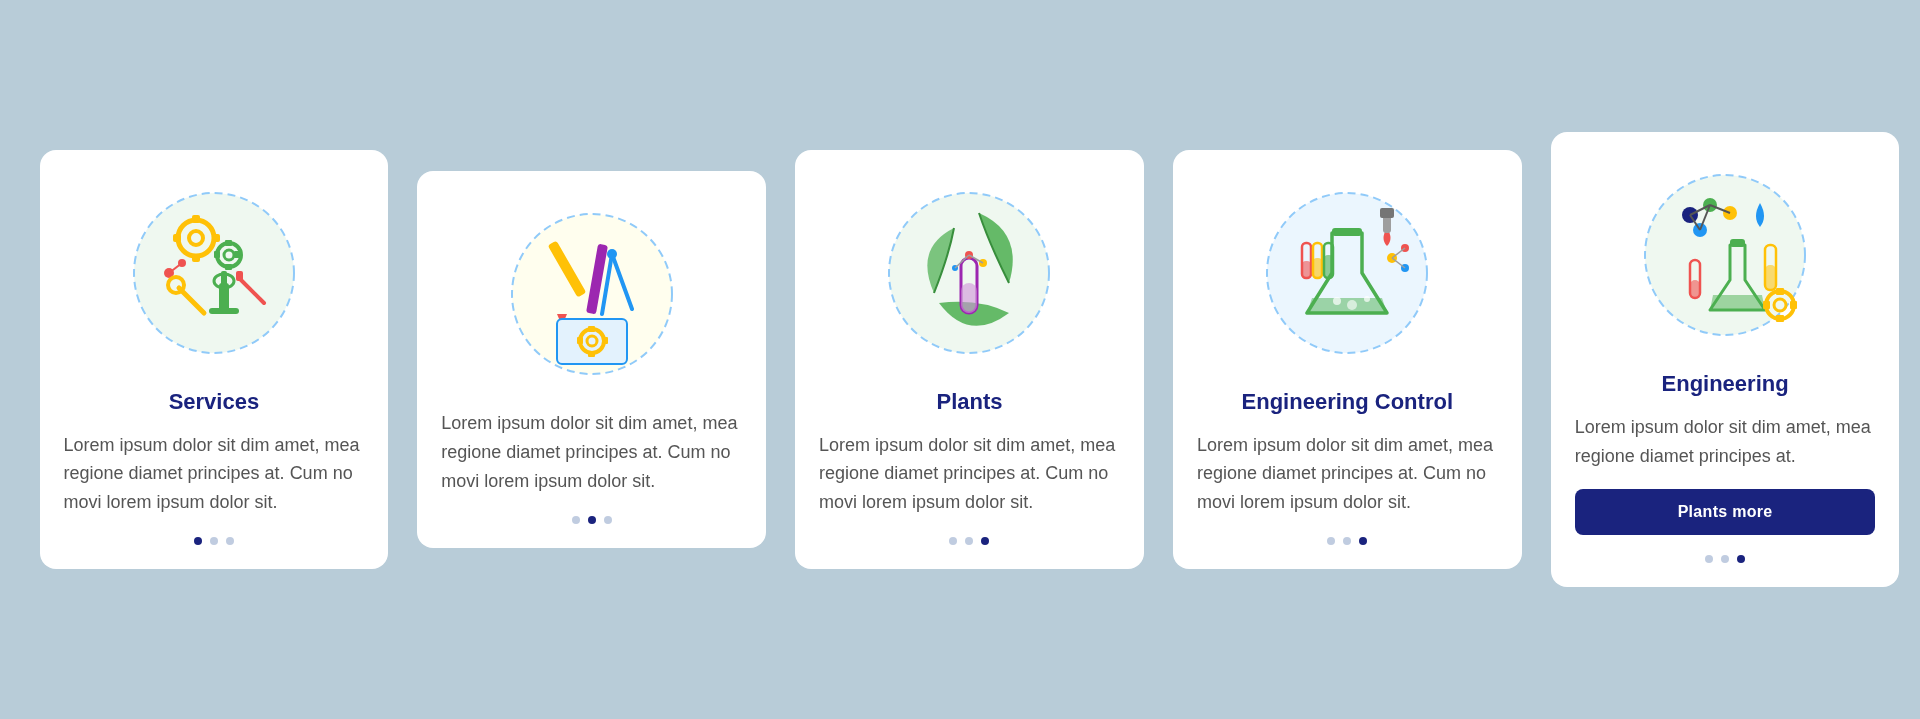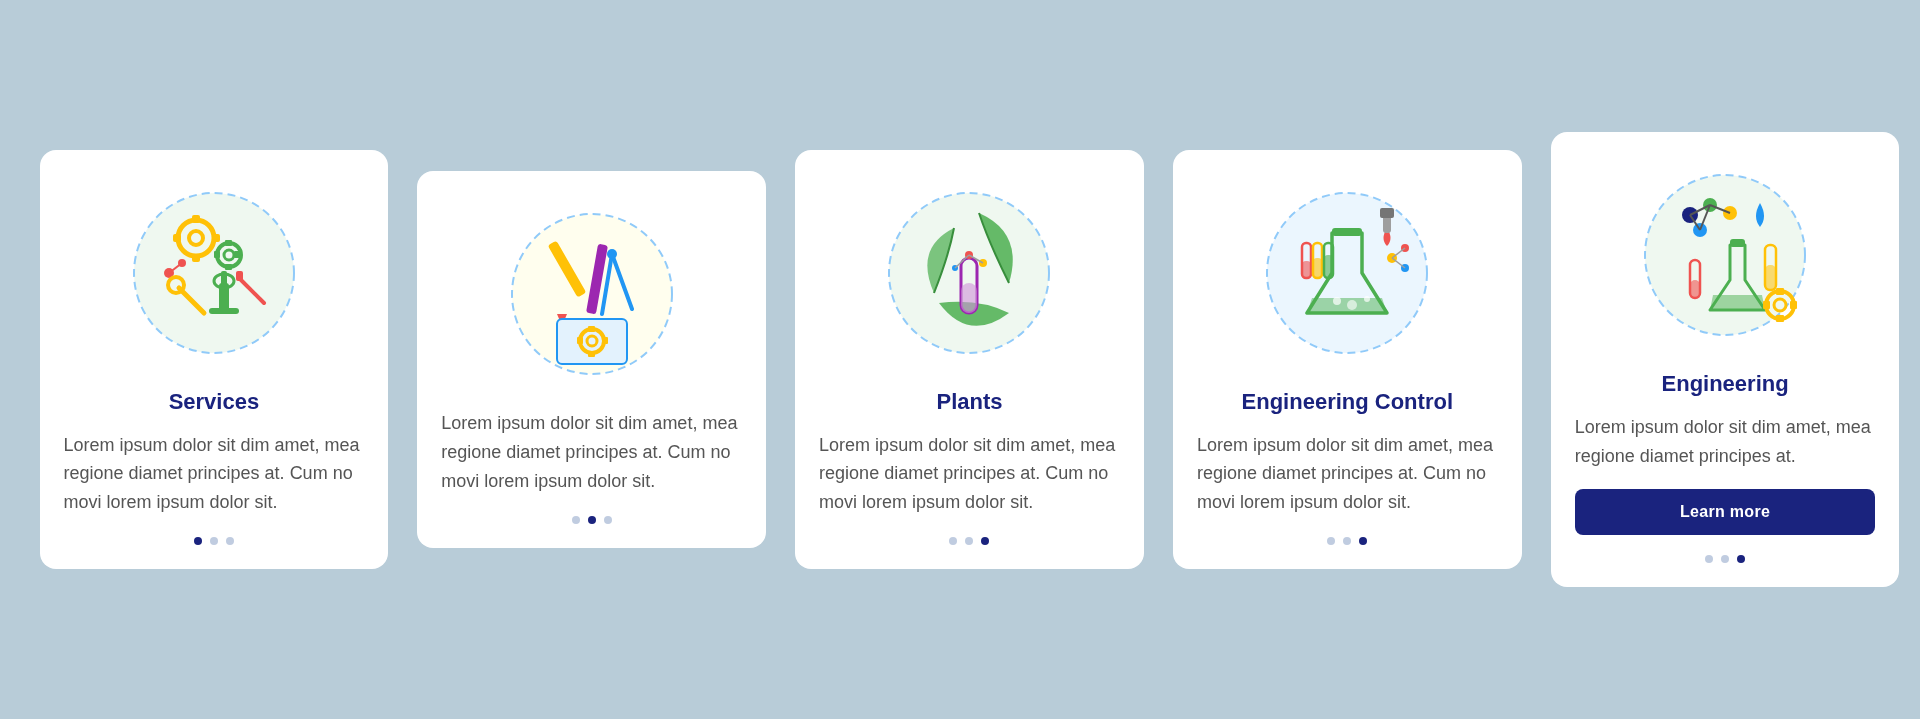--- a/index.html
+++ b/index.html
@@ -284,21 +284,21 @@
         <rect x="141" y="150" width="8" height="7" rx="1" fill="#ffc107"></rect>
         <rect x="128" y="136" width="7" height="8" rx="1" fill="#ffc107"></rect>
         <rect x="155" y="136" width="7" height="8" rx="1" fill="#ffc107"></rect>
 
         <rect x="130" y="80" width="11" height="45" rx="5" fill="none" stroke="#ffc107" stroke-width="2.5"></rect>
         <rect x="130" y="100" width="11" height="25" rx="5" fill="#ffc107" opacity="0.55"></rect>
       </svg>
     </div>
     <div class="card-title">Engineering</div>
     <div class="card-body">Lorem ipsum dolor sit dim amet, mea regione diamet principes at.</div>
-    <button class="learn-more-btn">Learn more</button>
+    <button class="learn-more-btn">Plants more</button>
     <div class="dots-row">
       <div class="dot"></div>
       <div class="dot"></div>
       <div class="dot active"></div>
     </div>
   </div>
 
 </div>
 
 </body></html>

